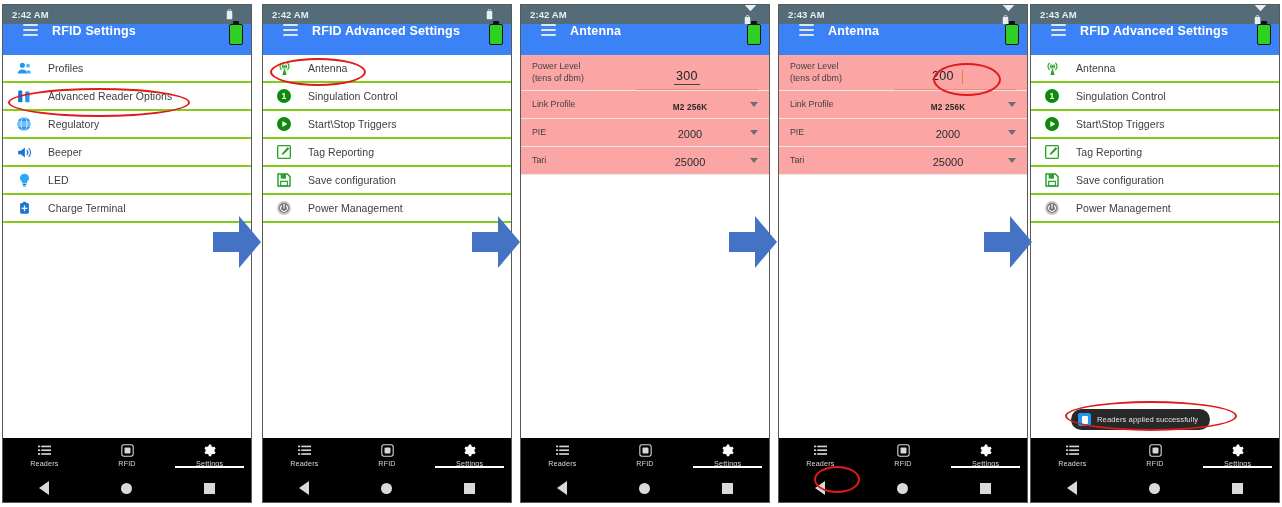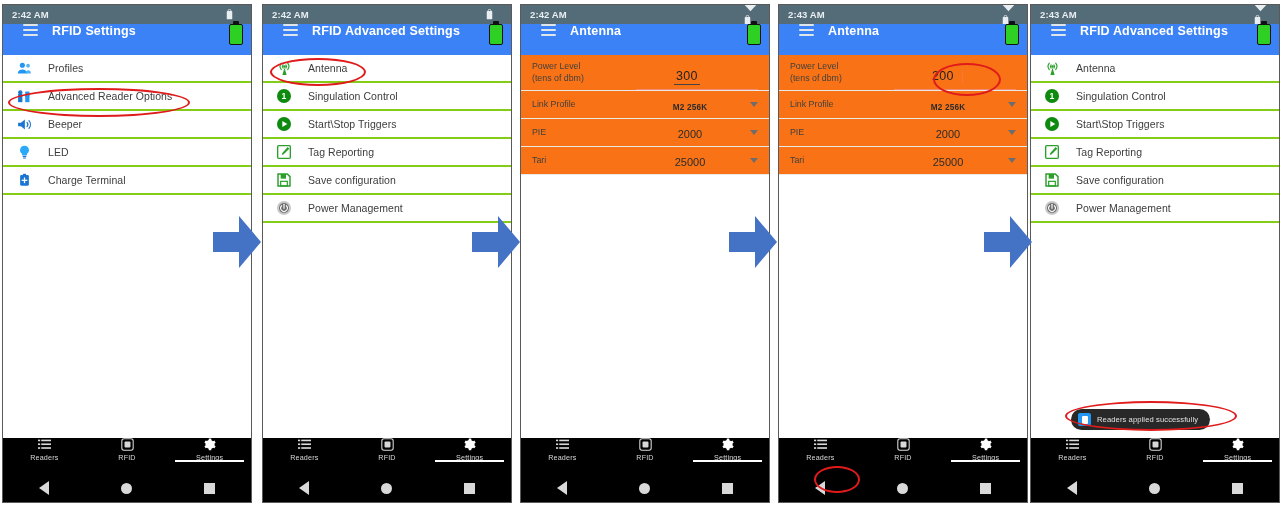--- a/index.html
+++ b/index.html
@@ -87,21 +87,21 @@
     display: flex; align-items: center; justify-content: center;
     flex: 0 0 22px;
   }
   .menurow .mi-label {
     margin-left: 13px;
     font-size: 10.5px; color: #3c3c3c;
     letter-spacing: .05px; white-space: nowrap;
   }
 
   
-  .formlist { background:#f97316; }
+  .formlist { background:#fca5a5; }
   .frow {
     display:flex; align-items:center;
     padding: 0 11px 0 11px;
     height: 28px;
     border-bottom: 1px solid #e9e9e9;
     position: relative;
   }
   .frow.tall { height: 36px; align-items: center; }
   .flabel { font-size: 8.8px; color:#3f3f3f; line-height: 1.28; white-space: nowrap; }
   .fright { margin-left:auto; display:flex; align-items:center; }
@@ -122,21 +122,21 @@
     height: 1.8px; background: #f08a70;
   }
   .pl-caret {
     position:absolute; left: 86px; top: 2px; width:1.4px; height:14px; background:#f4783c;
   }
 
   
   .tabbar {
     position:absolute; left:0; right:0; bottom: 28px;
     height: 36px; background:#000;
-    display:flex; align-items:flex-start;text-decoration:underline;
+    display:flex; align-items:center;text-decoration:underline;
   }
   .tab {
     flex:1; display:flex; flex-direction:column; align-items:center; justify-content:center;
     position:relative; gap:2px;
   }
   .tab .t-icon { height:13px; display:flex; align-items:center; justify-content:center; }
   .tab .t-label { color:#d8d8d8; font-size: 7.2px; letter-spacing:.15px; }
   .tab.active:after {
     content:""; position:absolute; bottom:0; left: 8%; right: 8%;
     height: 1.6px; background:#ffffff;
@@ -232,20 +232,34 @@
       <div class="menurow">
         <span class="mi-icon">
           <svg width="17" height="17" viewBox="0 0 24 24">
               <rect x="3" y="8" width="6" height="12" fill="#1976d2"></rect>
               <circle cx="6" cy="6" r="3" fill="#1976d2"></circle>
               <rect x="13" y="5" width="6" height="15" fill="#2196f3"></rect>
               <circle cx="16" cy="11" r="3" fill="#2196f3"></circle>
             </svg>
         </span>
         <span class="mi-label">Advanced Reader Options</span>
+      </div>
+      <div class="menurow">
+        <span class="mi-icon">
+          <svg width="16" height="16" viewBox="0 0 24 24">
+              <circle cx="12" cy="12" r="10" fill="#2196f3"></circle>
+              <g stroke="#fff" stroke-width="1.1" fill="none">
+                <ellipse cx="12" cy="12" rx="4.6" ry="10"></ellipse>
+                <line x1="2" y1="9" x2="22" y2="9"></line>
+                <line x1="2" y1="15" x2="22" y2="15"></line>
+                <line x1="2" y1="12" x2="22" y2="12"></line>
+              </g>
+            </svg>
+        </span>
+        <span class="mi-label">Regulatory</span>
       </div>
       <div class="menurow">
         <span class="mi-icon">
           <svg width="17" height="17" viewBox="0 0 24 24">
               <path d="M3 9.5h4L12.5 5v14L7 14.5H3z" fill="#1976d2"></path>
               <path d="M15.5 9a4.5 4.5 0 0 1 0 6" stroke="#1976d2" stroke-width="1.7" fill="none" stroke-linecap="round"></path>
               <path d="M18.3 6.6a8 8 0 0 1 0 10.8" stroke="#1976d2" stroke-width="1.7" fill="none" stroke-linecap="round"></path>
             </svg>
         </span>
         <span class="mi-label">Beeper</span>

